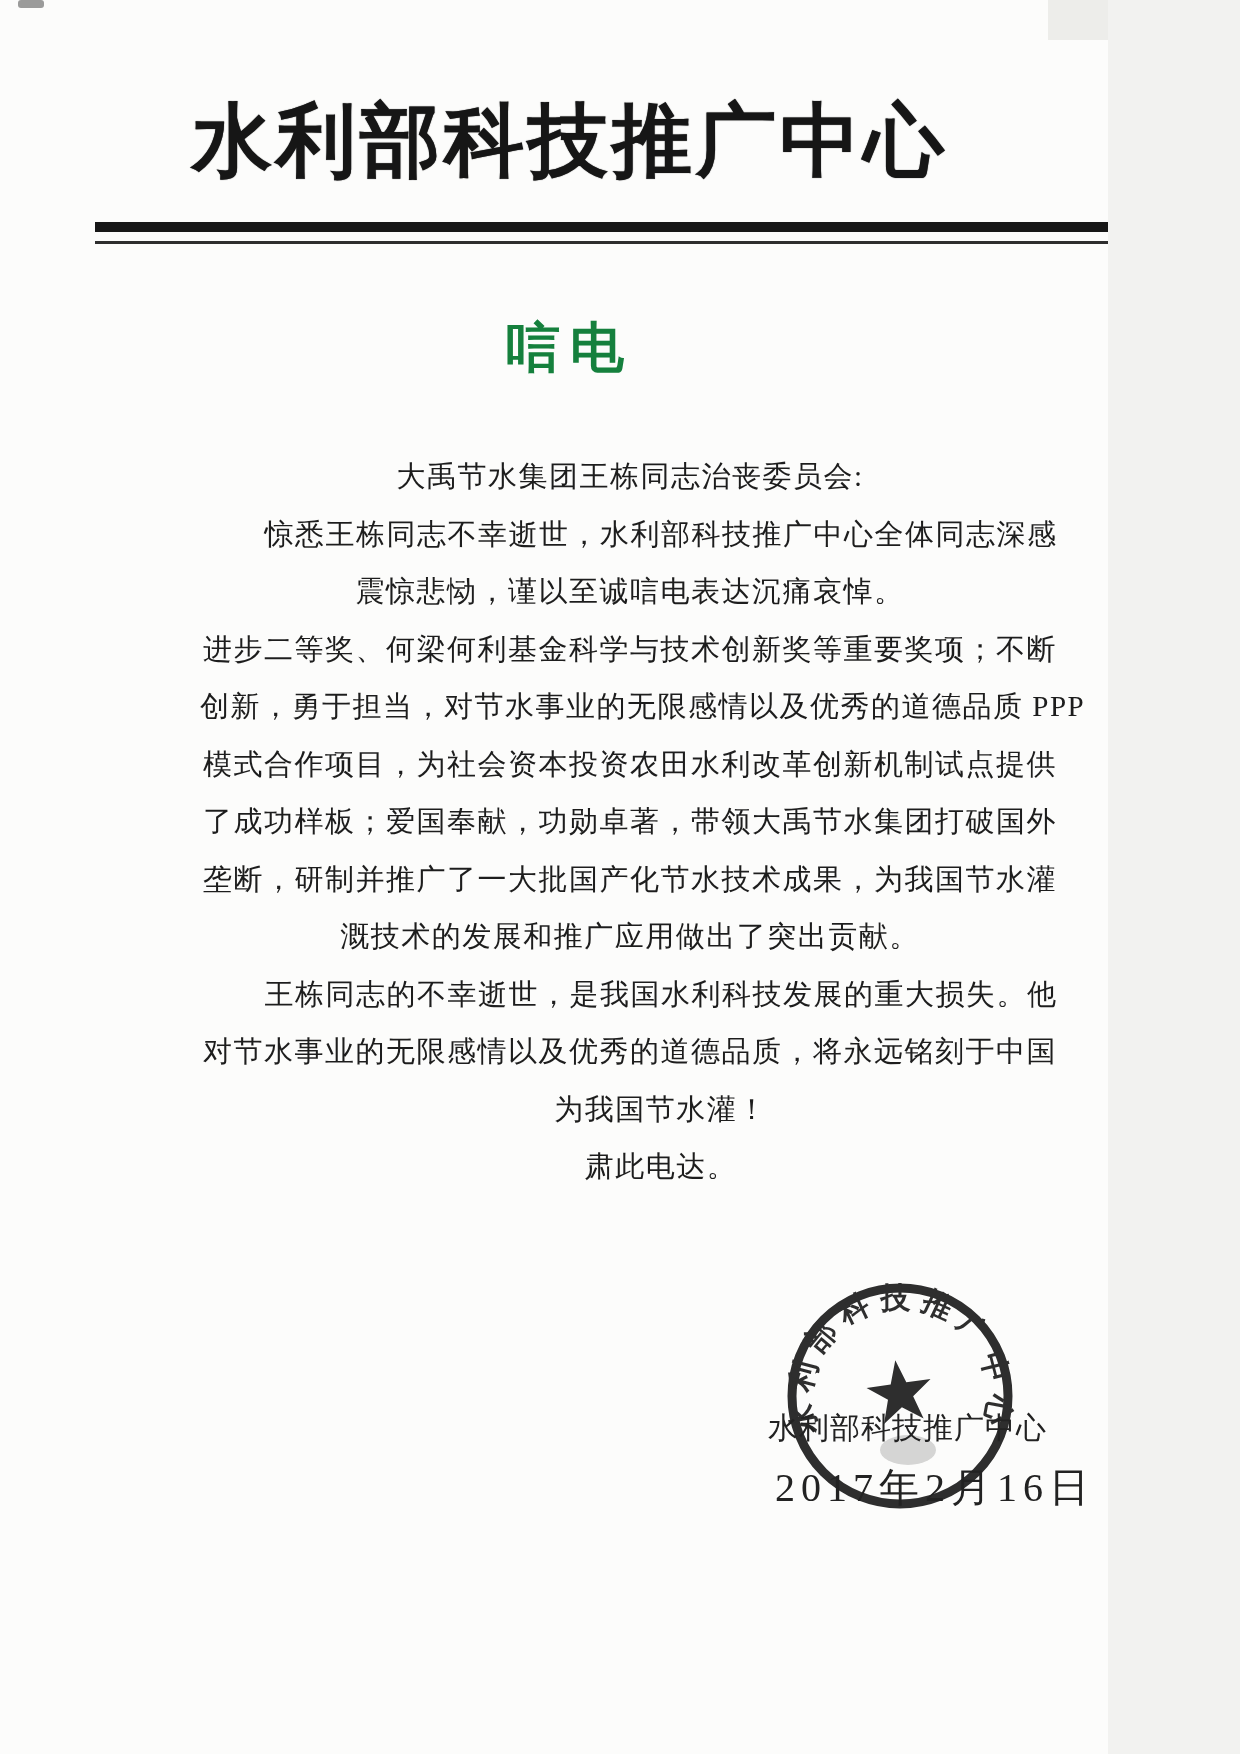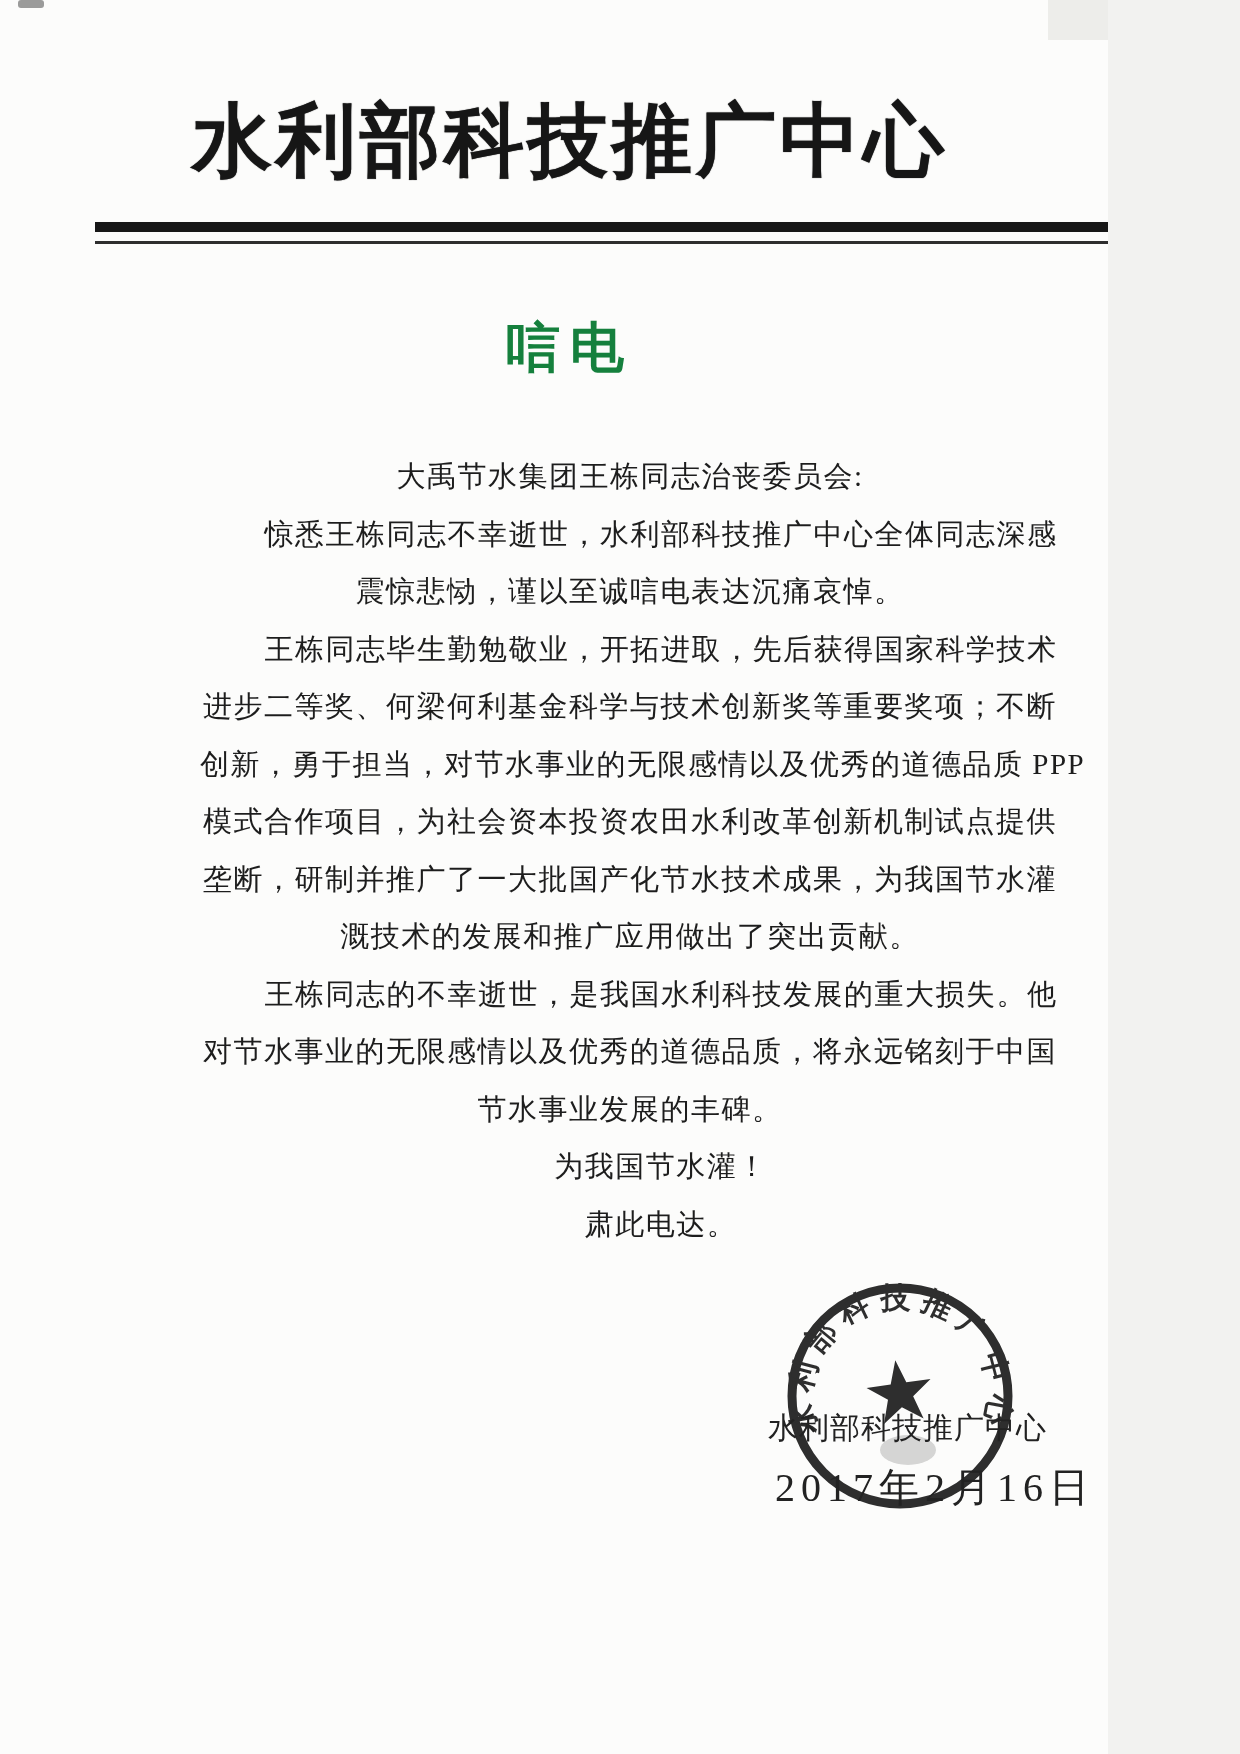--- a/index.html
+++ b/index.html
@@ -158,29 +158,28 @@
   <div class="rule-thick"></div>
   <div class="rule-thin"></div>
 
   <div class="doc-title">唁电</div>
 
   <div class="body-text">
 
   <div class="line">大禹节水集团王栋同志治丧委员会:</div>
       <div class="line indent">惊悉王栋同志不幸逝世，水利部科技推广中心全体同志深感</div>
       <div class="line">震惊悲恸，谨以至诚唁电表达沉痛哀悼。</div>
-      <div class="line indent">王栋同志毕生勤勉敬业，开拓进取，先后获得国家科学技术</div>
       <div class="line">进步二等奖、何梁何利基金科学与技术创新奖等重要奖项；不断</div>
       <div class="line">创新，勇于担当，对节水事业的无限感情以及优秀的道德品质 PPP</div>
       <div class="line">模式合作项目，为社会资本投资农田水利改革创新机制试点提供</div>
+      <div class="line">了成功样板；爱国奉献，功勋卓著，带领大禹节水集团打破国外</div>
       <div class="line">垄断，研制并推广了一大批国产化节水技术成果，为我国节水灌</div>
       <div class="line">溉技术的发展和推广应用做出了突出贡献。</div>
       <div class="line indent">王栋同志的不幸逝世，是我国水利科技发展的重大损失。他</div>
       <div class="line">对节水事业的无限感情以及优秀的道德品质，将永远铭刻于中国</div>
-      <div class="line">节水事业发展的丰碑。</div>
       <div class="line indent">为我国节水灌！</div>
       <div class="line indent">肃此电达。</div>
     </div>
 
   <div class="signature">水利部科技推广中心</div>
 
   <div class="date">2017年2月16日</div>
 
   <div class="stamp">
     <svg viewBox="-118 -118 236 236" xmlns="http://www.w3.org/2000/svg">

